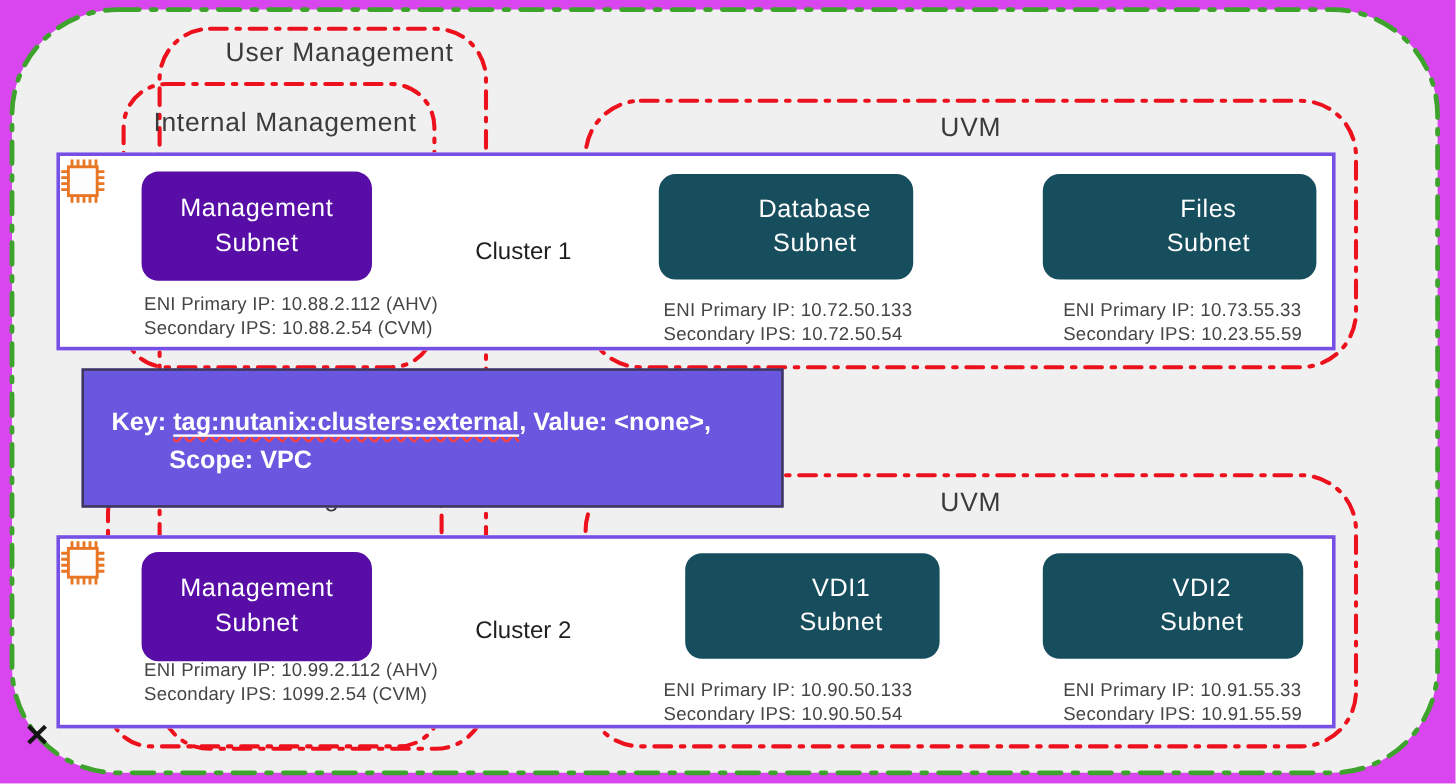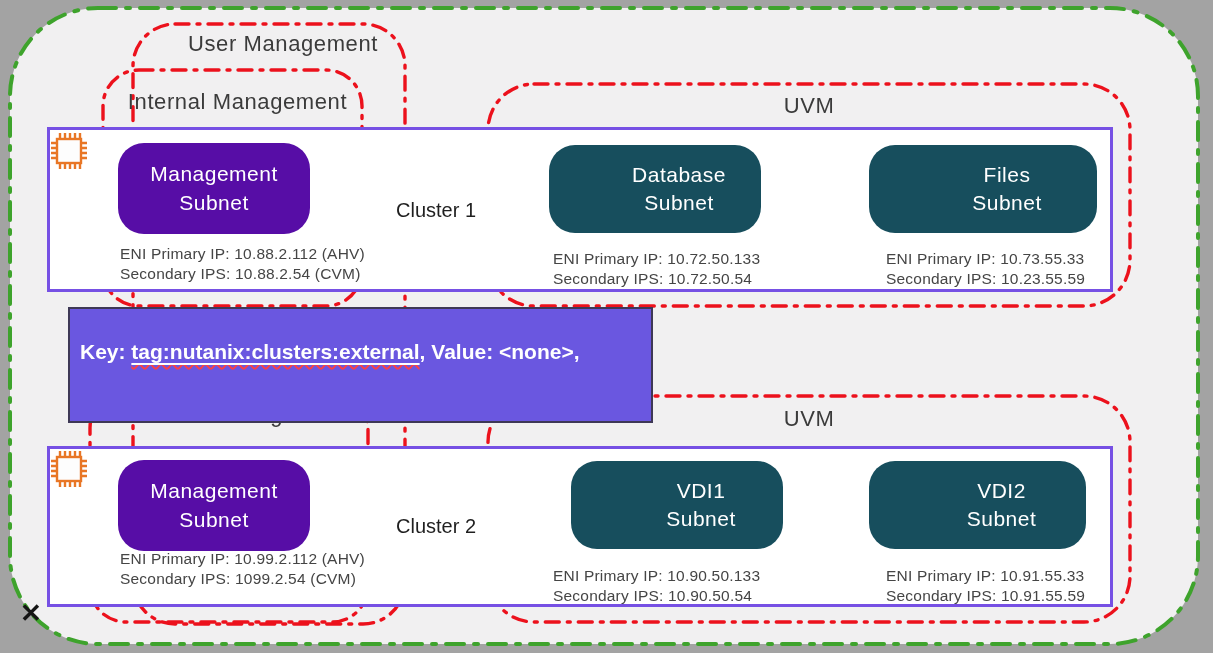--- a/index.html
+++ b/index.html
@@ -1,44 +1,44 @@
 <!DOCTYPE html>
 <html style="--vpc_border: #3ea32c; --tenant_border: #ec111c; --cluster_border: #7650e4; --management_fill: #570da6; --uvm_fill: #174e5d; --tooltip_bg: #6a57e0; --chip: #e87625;"><head>
 <meta charset="utf-8">
 <style>
   html,body{margin:0;padding:0;background:#ffffff;font-family:"Liberation Sans",sans-serif;}
-  .stage{position:relative;width:1213px;height:653px;overflow:hidden;background:#a3a3a3;}
+  .stage{position:relative;width:1213px;height:653px;overflow:hidden;background:#d946ef;}
   .bg-svg{position:absolute;left:0;top:0;z-index:0;}
 
   .bg-fill{fill:#f1f0f1;stroke:var(--vpc_border);stroke-width:4;
     stroke-dasharray:18 10 4 10;stroke-linecap:round;}
   .tenant{fill:none;stroke:var(--tenant_border);stroke-width:3.4;
     stroke-dasharray:14 8 3 8;stroke-linecap:round;}
 
   .region-label{position:absolute;z-index:2;font-size:22px;font-weight:400;
     color:#3b3b3b;letter-spacing:0.6px;text-align:center;white-space:nowrap;}
 
   .cluster-box{position:absolute;z-index:3;background:#ffffff;
     border:3px solid var(--cluster_border);box-sizing:border-box;}
   .cluster-name{position:absolute;font-size:20px;color:#1f1f1f;white-space:nowrap;}
 
-  .subnet{position:absolute;border-radius:26px;color:#ffffff;text-align:center;
+  .subnet{position:absolute;border-radius:14px;color:#ffffff;text-align:center;
     display:flex;flex-direction:column;justify-content:center;align-items:center;
     font-size:21px;font-weight:400;letter-spacing:0.5px;line-height:1.35;}
   .subnet.management{background:var(--management_fill);}
   .subnet.uvm{background:var(--uvm_fill);padding-left:48px;}
 
   .eni{position:absolute;font-size:15.5px;line-height:20px;color:#454545;
     letter-spacing:0.2px;white-space:nowrap;}
 
   .chip{position:absolute;z-index:4;}
 
   .tooltip{position:absolute;z-index:5;left:68px;top:307px;width:585px;height:116px;
     background:var(--tooltip_bg);border:2px solid #3e3856;box-sizing:border-box;
-    padding:27px 10px 0 10px;color:#ffffff;font-size:21px;line-height:1.5;font-weight:700;}
+    padding:27px 10px 0 23px;color:#ffffff;font-size:21px;line-height:1.5;font-weight:700;}
   .tooltip .line2{margin-left:48px;}
   .wavy{text-decoration:underline wavy #ff4040;text-underline-offset:4px;
     text-decoration-thickness:1.5px;}
   .wavy .solid-underline{text-decoration:underline solid #ffffff;
     text-decoration-thickness:1.5px;}
 
   .close-x{position:absolute;z-index:6;left:20px;top:600px;font-size:26px;
     font-weight:900;color:#151515;line-height:1;cursor:default;}
 </style>
 </head>
@@ -137,17 +137,18 @@
       <rect x="8" y="8" width="24" height="24" fill="#fdfdfd"></rect>
       <path d="M11 8V2 M16 8V2 M21 8V2 M26 8V2 M31 8V2"></path>
       <path d="M11 38V32 M16 38V32 M21 38V32 M26 38V32 M31 38V32"></path>
       <path d="M8 12H2 M8 17H2 M8 22H2 M8 27H2"></path>
       <path d="M38 12h-6 M38 17h-6 M38 22h-6 M38 27h-6"></path>
     </g>
   </svg>
 
   <div class="tooltip">
     <div class="line1"><span>Key: </span><span class="wavy"><span class="solid-underline">tag:nutanix:clusters:external</span></span><span>, Value: &lt;none&gt;,</span></div>
+    <div class="line2">Scope: VPC</div>
   </div>
 
   <div class="close-x">✕</div>
 
 </div>
 
 </body></html>

